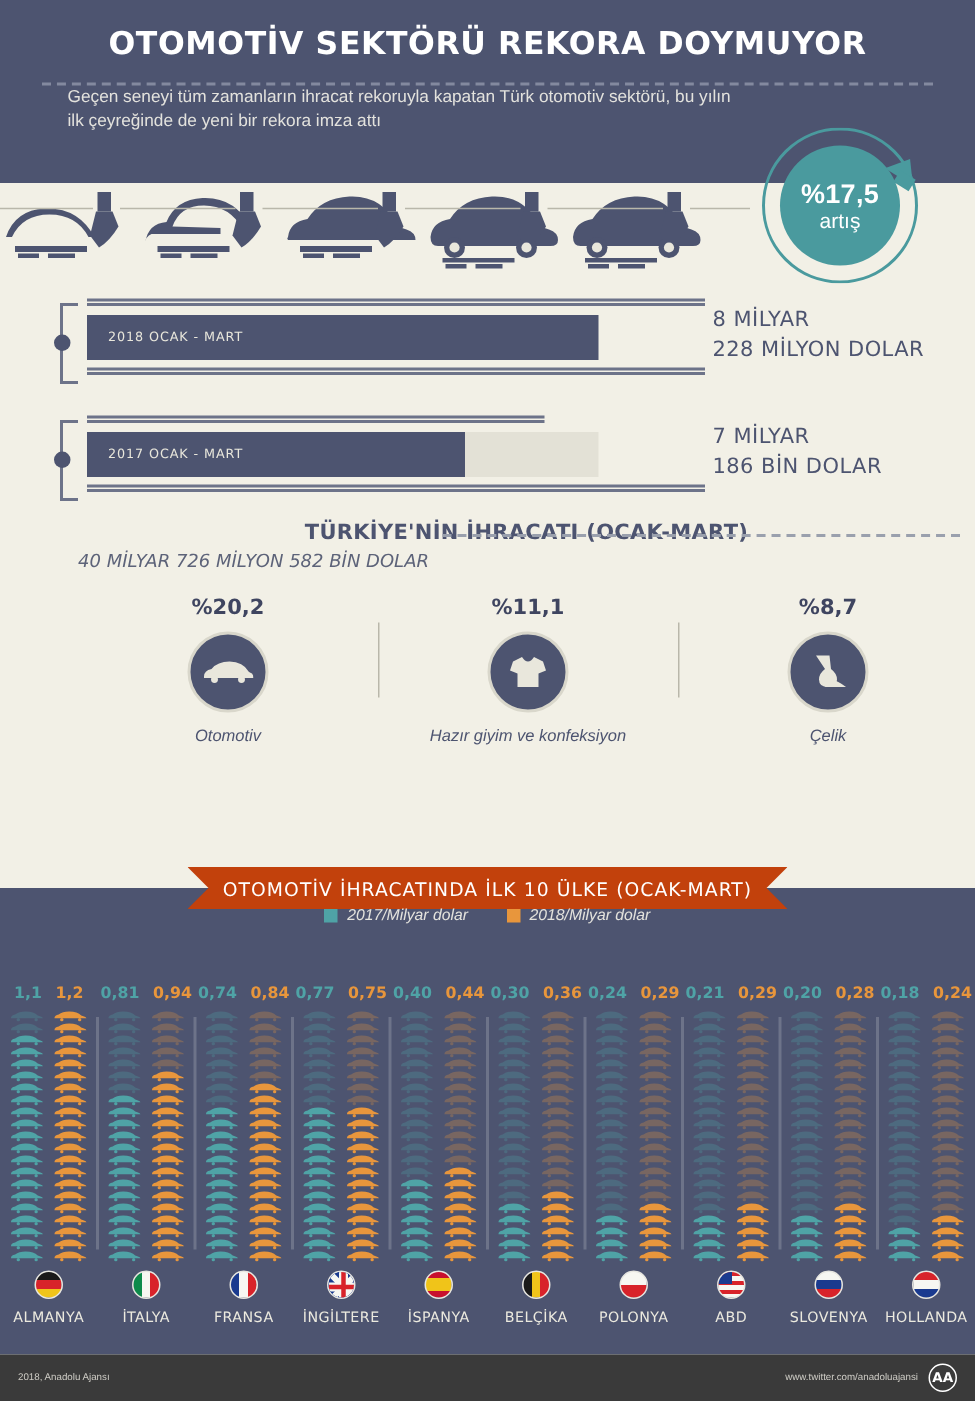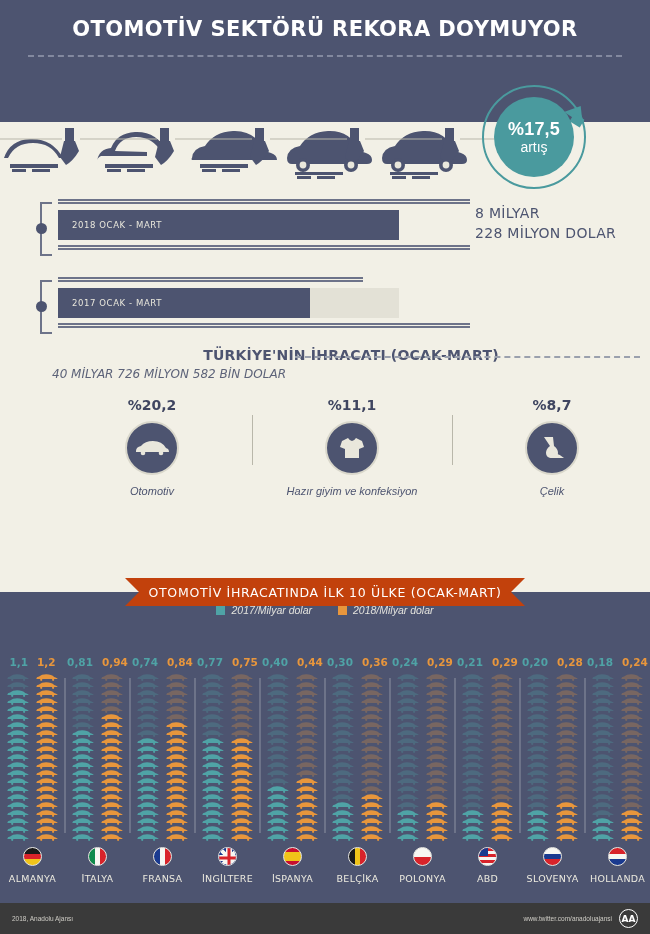--- a/index.html
+++ b/index.html
@@ -23,21 +23,21 @@
   .dash-sep {
     position:absolute; left:28px; right:28px; top:55px;
     border-top:2px dashed #8d93a8; opacity:.85;
   }
   .intro {
     color:#e3e2dd; font-size:11.5px; line-height:16px;
     padding:16px 150px 0 45px;
   }
 
   
-  .badge-wrap { position:absolute; left:482px; top:85px; width:110px; height:110px; z-index:6;}
+  .badge-wrap { position:absolute; left:508px; top:85px; width:110px; height:110px; z-index:6;}
   .badge-ring {
     position:absolute; left:0; top:0; width:104px; height:104px; border-radius:50%;
     border:2.5px solid #4a9a9e; clip-path: polygon(0 0, 100% 0, 100% 28%, 62% 28%, 62% 0, 100% 0, 100% 100%, 0 100%);
   }
   .badge-circle {
     position:absolute; left:12px; top:12px; width:80px; height:80px; border-radius:50%;
     background:#4a9a9e; display:flex; flex-direction:column;
     align-items:center; justify-content:center; color:#fff;
   }
   .badge-pct { font-size:18px; font-weight:bold; line-height:19px; letter-spacing:.2px;}
@@ -143,20 +143,21 @@
   }
 </style>
 </head>
 <body>
 
 <div class="page">
 
   <div class="header">
     <div class="title">OTOMOTİV SEKTÖRÜ REKORA DOYMUYOR</div>
     <div class="dash-sep"></div>
+    <div class="intro">Geçen seneyi tüm zamanların ihracat rekoruyla kapatan Türk otomotiv sektörü, bu yılın ilk çeyreğinde de yeni bir rekora imza attı</div>
   </div>
 
   <div class="badge-wrap">
     <div class="badge-ring"></div>
     <div class="badge-arrow"></div>
     <div class="badge-arrow-tail"></div>
     <div class="badge-circle">
       <div class="badge-pct">%17,5</div>
       <div class="badge-sub">artış</div>
     </div>
@@ -267,20 +268,24 @@
         </div>
       <div class="track">
         <div class="fill" id="fill1" style="width: 74%;">
           <span>2017 OCAK - MART</span>
         </div>
       </div>
       <div class="rails" style="top:46px">
           <div class="rail"></div>
           <div class="rail"></div>
         </div>
+      <div class="barvalue">
+        <div>7 MİLYAR</div>
+        <div>186 BİN DOLAR</div>
+      </div>
     </div>
   </div>
 
   <div class="exports">
     <div class="exp-title">TÜRKİYE'NİN İHRACATI (OCAK-MART)</div>
     <div class="exp-sub">40 MİLYAR 726 MİLYON 582 BİN DOLAR</div>
     <div class="exp-dash"></div>
 
     <div class="sectors">
       <div class="sector">

